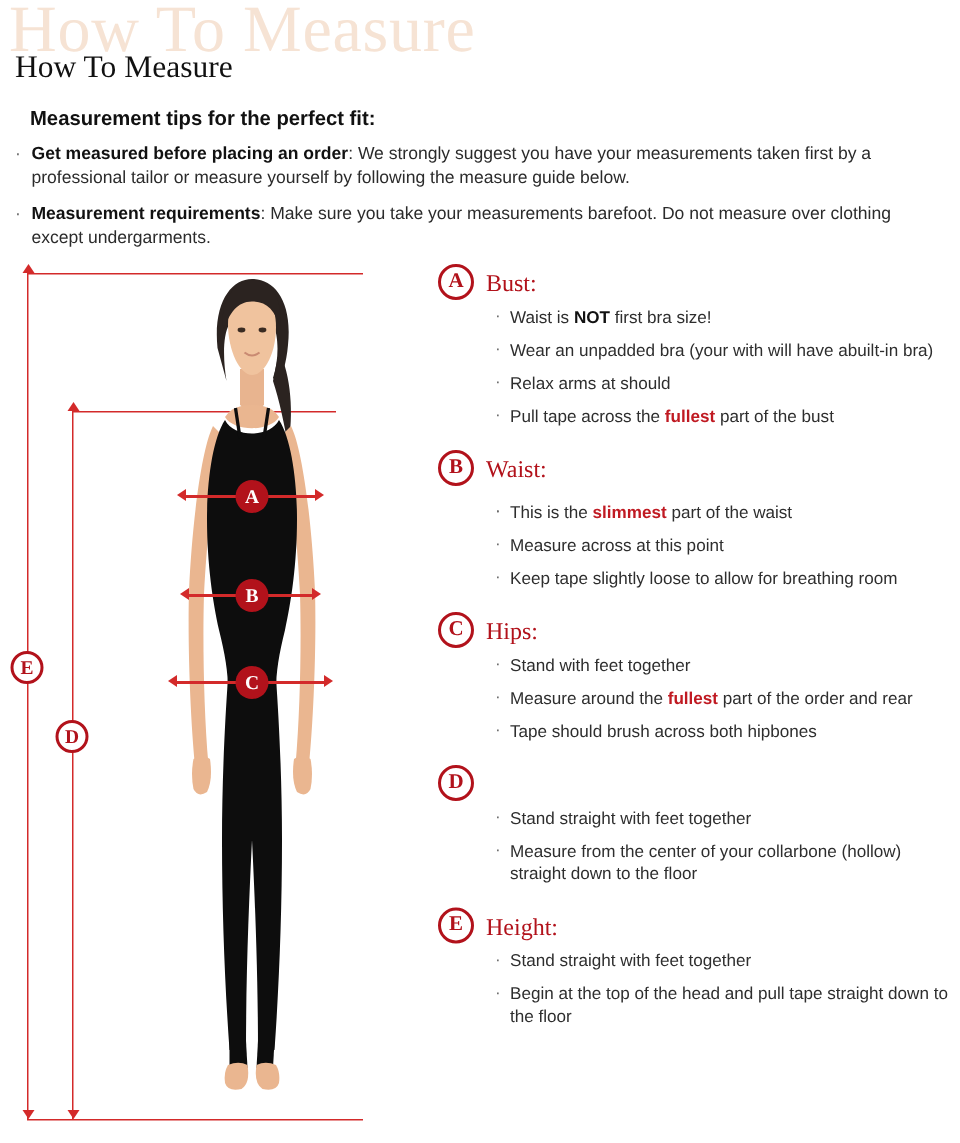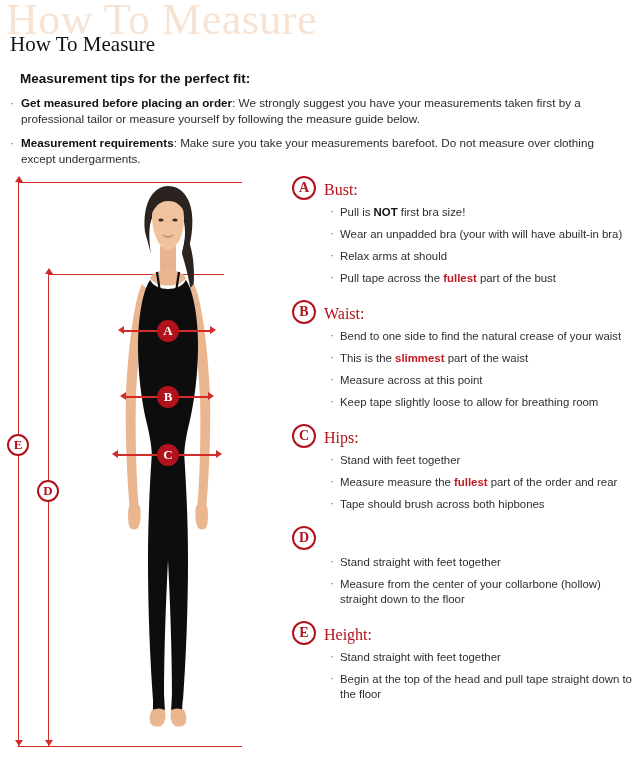--- a/index.html
+++ b/index.html
@@ -272,48 +272,48 @@
 </div>
 
 <div class="right-col">
 
   <div class="section">
     <div class="sec-head">
       <div class="sec-letter">A</div>
       <div class="sec-title">Bust:</div>
     </div>
     <div class="sec-items">
-      <div class="sec-item"><span class="dot">·</span><span>Pull is </span><u>NOT</u><span> first bra size!</span></div>
+      <div class="sec-item"><span class="dot">·</span><span>Waist is </span><u>NOT</u><span> first bra size!</span></div>
       <div class="sec-item"><span class="dot">·</span><span>Wear an unpadded bra (your with will have abuilt-in bra)</span></div>
       <div class="sec-item"><span class="dot">·</span><span>Relax arms at should</span></div>
       <div class="sec-item"><span class="dot">·</span><span>Pull tape across the </span><b>fullest</b><span> part of the bust</span></div>
     </div>
   </div>
 
   <div class="section">
     <div class="sec-head">
       <div class="sec-letter">B</div>
       <div class="sec-title">Waist:</div>
     </div>
     <div class="sec-items">
-      <div class="sec-item"><span class="dot">·</span><span>Bend to one side to find the natural crease of your waist</span></div>
+      <div class="sec-item"><span class="dot">·</span></div>
       <div class="sec-item"><span class="dot">·</span><span>This is the </span><b>slimmest</b><span> part of the waist</span></div>
       <div class="sec-item"><span class="dot">·</span><span>Measure across at this point</span></div>
       <div class="sec-item"><span class="dot">·</span><span>Keep tape slightly loose to allow for breathing room</span></div>
     </div>
   </div>
 
   <div class="section">
     <div class="sec-head">
       <div class="sec-letter">C</div>
       <div class="sec-title">Hips:</div>
     </div>
     <div class="sec-items">
       <div class="sec-item"><span class="dot">·</span><span>Stand with feet together</span></div>
-      <div class="sec-item"><span class="dot">·</span><span>Measure measure the </span><b>fullest</b><span> part of the order and rear</span></div>
+      <div class="sec-item"><span class="dot">·</span><span>Measure around the </span><b>fullest</b><span> part of the order and rear</span></div>
       <div class="sec-item"><span class="dot">·</span><span>Tape should brush across both hipbones</span></div>
     </div>
   </div>
 
   <div class="section">
     <div class="sec-head">
       <div class="sec-letter">D</div>
     </div>
     <div class="sec-items">
       <div class="sec-item"><span class="dot">·</span><span>Stand straight with feet together</span></div>

